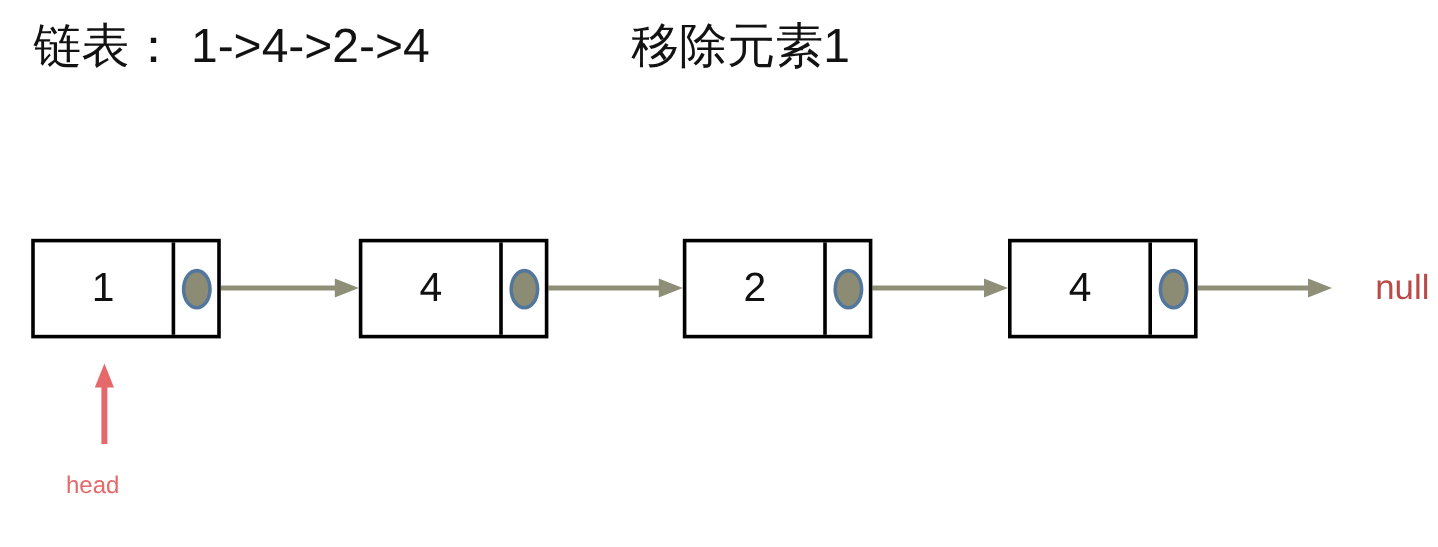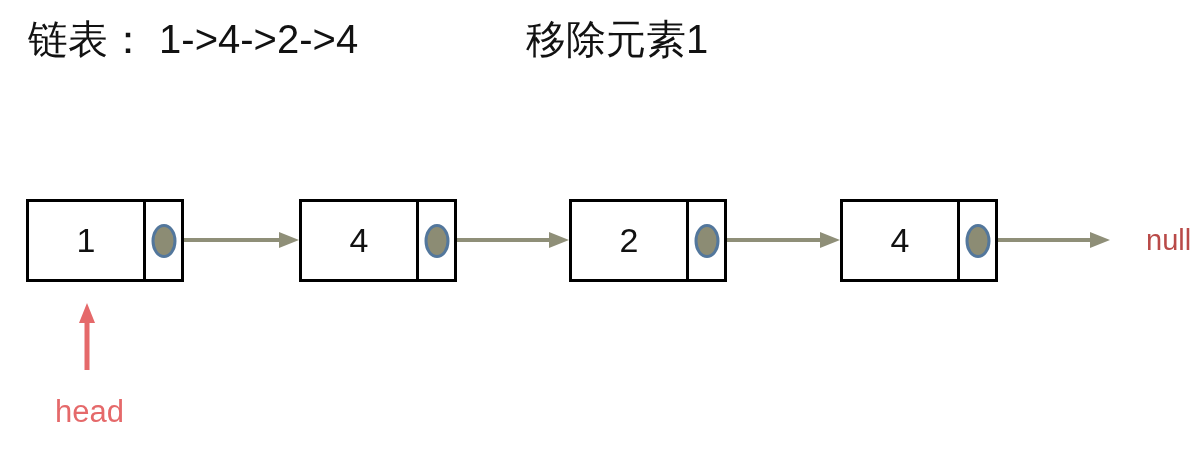--- a/index.html
+++ b/index.html
@@ -65,21 +65,21 @@
   #null-label{
     position:absolute;
     left:1124px;top:224px;
     font-size:29px;
     color:var(--null-color,#b94a48);
     margin-left:22px;
   }
   #head-label{
     position:absolute;
     left:55px;top:394px;
-    font-size:31px;
+    font-size:20px;
     color:var(--head-accent,#e5696a);
   }
 </style>
 </head>
 <body>
 
 <div id="canvas">
 
   <div id="list-title" class="title-text">链表： 1-&gt;4-&gt;2-&gt;4</div>
   <div id="operation-title" class="title-text">移除元素1</div>

